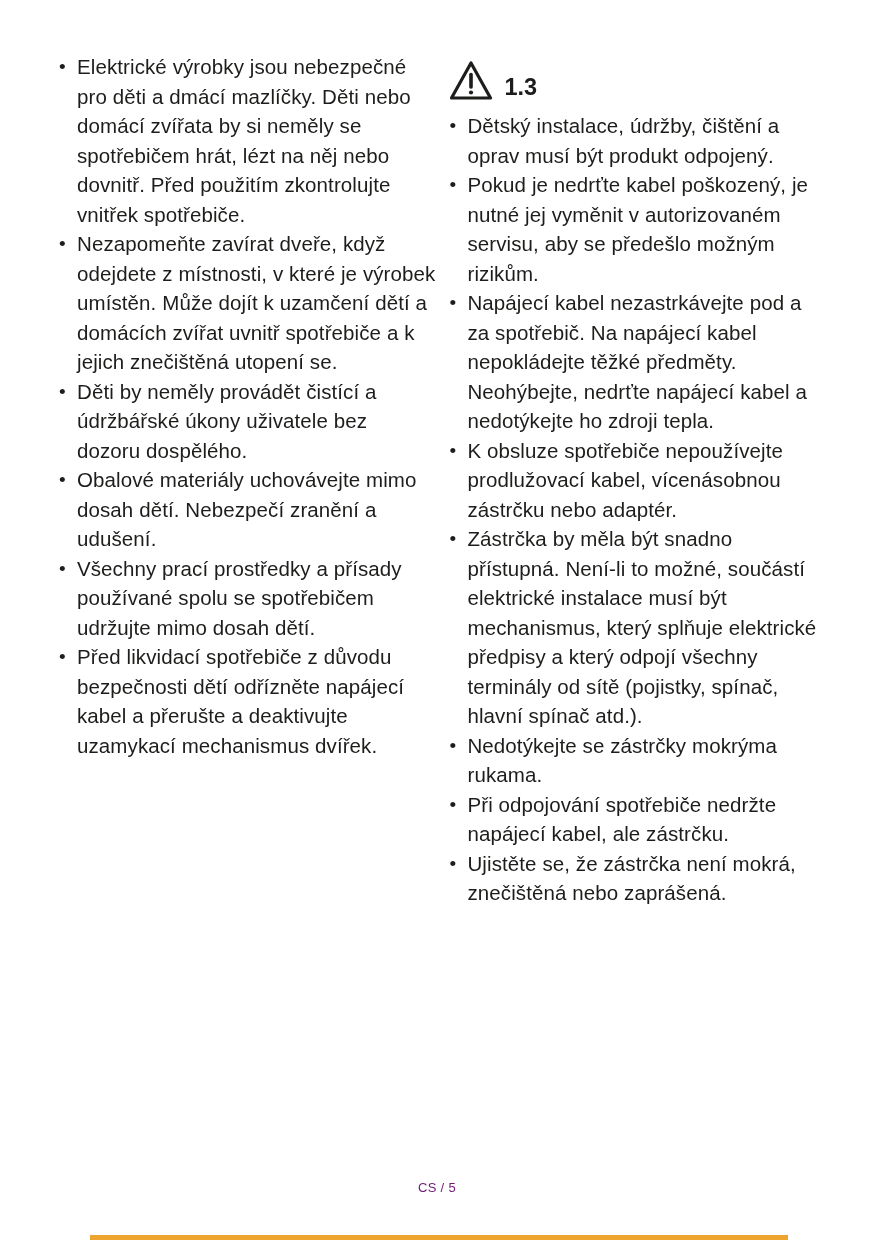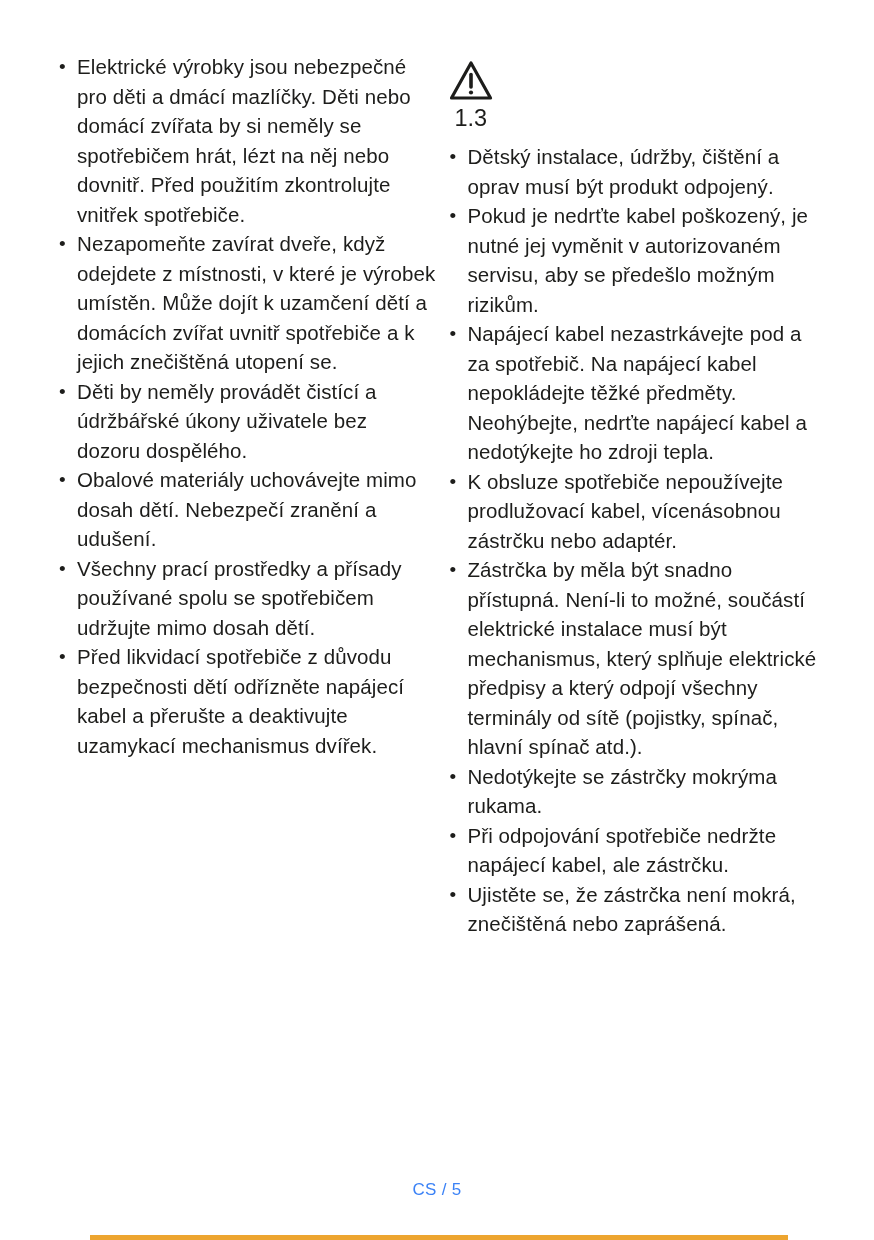--- a/index.html
+++ b/index.html
@@ -43,26 +43,25 @@
   ul.bullets li::before {
     content: "\2022";
     position: absolute;
     left: 1px;
     top: 0;
     font-size: 19px;
   }
 
   .heading {
     display: flex;
-    align-items: flex-start;
+    align-items: flex-end;
     margin: 4px 0 8px 0;
-    font-weight: normal;
+    font-weight: bold;
     font-size: 23.5px;
     line-height: 31px;
-    flex-direction: column;
   }
   .warn-icon {
     flex: 0 0 auto;
     width: 50px;
     margin-top: 3px;
   }
   .warn-icon svg { display: block; }
   .h-num {
     flex: 0 0 auto;
     width: 67px;
@@ -72,23 +71,23 @@
     flex: 1 1 auto;
     max-width: 200px;
   }
 
   .footer {
     position: absolute;
     left: 0;
     right: 0;
     top: 1180px;
     text-align: center;
-    font-size: 17px;
+    font-size: 13px;
     letter-spacing: 0.3px;
-    color: #3b82f6;
+    color: #701a75;
   }
   .bottom-bar {
     position: absolute;
     left: 90px;
     width: 698px;
     bottom: 0;
     height: 5px;
   }
 </style>
 </head>

